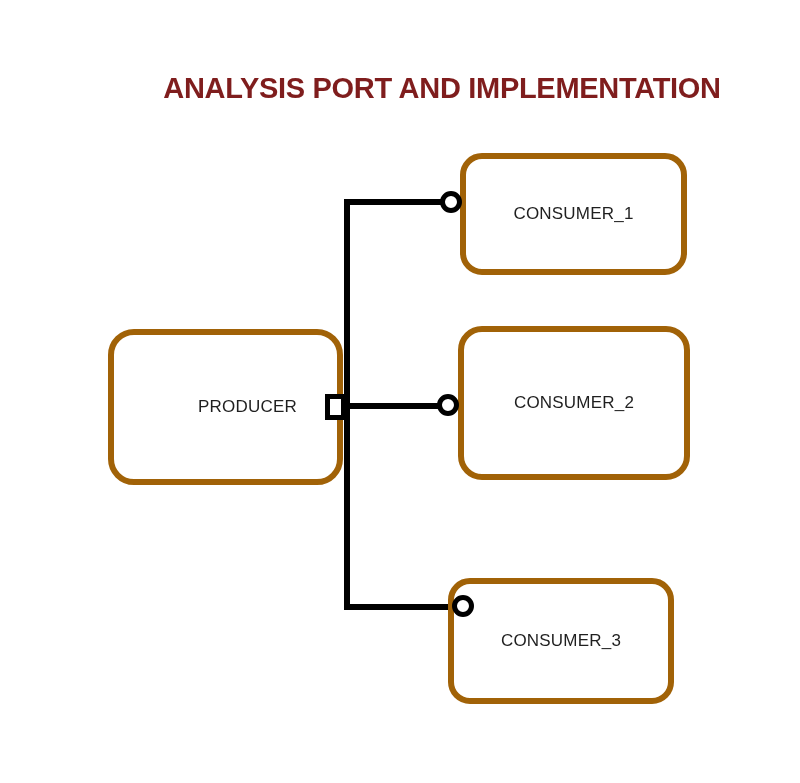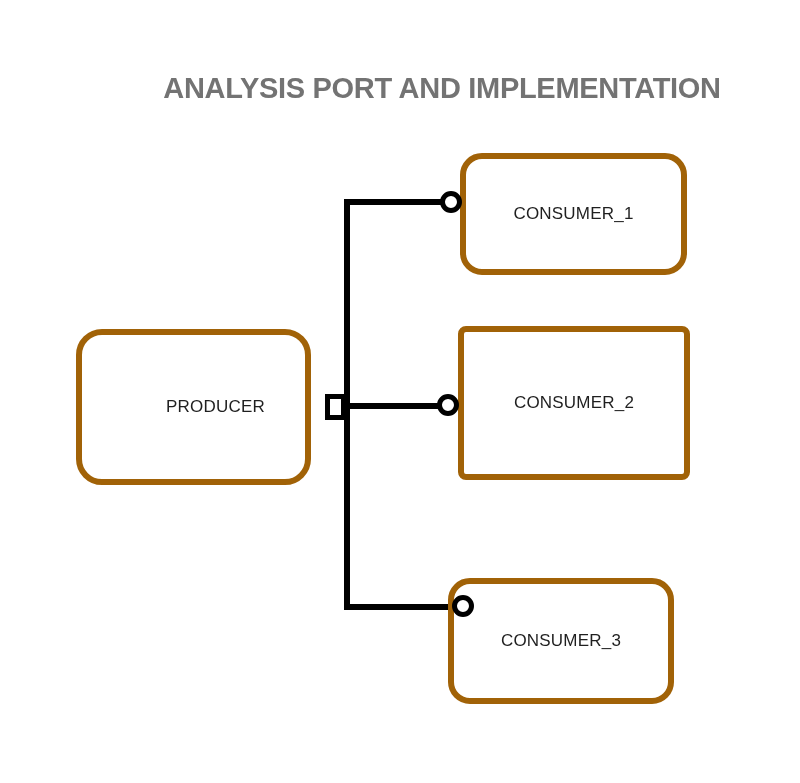--- a/index.html
+++ b/index.html
@@ -17,41 +17,41 @@
   }
   .title {
     position: absolute;
     top: 72px;
     left: 442px;
     transform: translateX(-50%);
     white-space: nowrap;
     font-size: 29px;
     font-weight: bold;
     letter-spacing: -0.3px;
-    color: #737373;
+    color: #7f1d1d;
   }
   .node {
     position: absolute;
     box-sizing: border-box;
     background: #ffffff;
     border: 6px solid #a16207;
     display: flex;
     align-items: center;
     justify-content: center;
     z-index: 2;
   }
   .node .label {
     font-size: 17px;
     color: #1f1f1f;
     letter-spacing: 0.2px;
     white-space: nowrap;
   }
-  #producer-node  { left: 76px;  top: 329px; width: 235px; height: 156px; border-radius: 26px; padding-left: 44px; }
+  #producer-node  { left: 108px;  top: 329px; width: 235px; height: 156px; border-radius: 26px; padding-left: 44px; }
   #consumer1-node { left: 460px; top: 153px; width: 227px; height: 122px; border-radius: 22px; }
-  #consumer2-node { left: 458px; top: 326px; width: 232px; height: 154px; border-radius: 8px; }
+  #consumer2-node { left: 458px; top: 326px; width: 232px; height: 154px; border-radius: 24px; }
   #consumer3-node { left: 448px; top: 542px; width: 226px; height: 126px; border-radius: 22px; margin-top: 36px; }
 
   .line {
     position: absolute;
     background: #000000;
     z-index: 1;
   }
   #trunk-line   { left: 344px; top: 199px; width: 6px;  height: 411px; }
   #branch-line-1{ left: 347px; top: 199px; width: 96px;  height: 6px; }
   #branch-line-2{ left: 345px; top: 403px; width: 94px;  height: 6px; }

